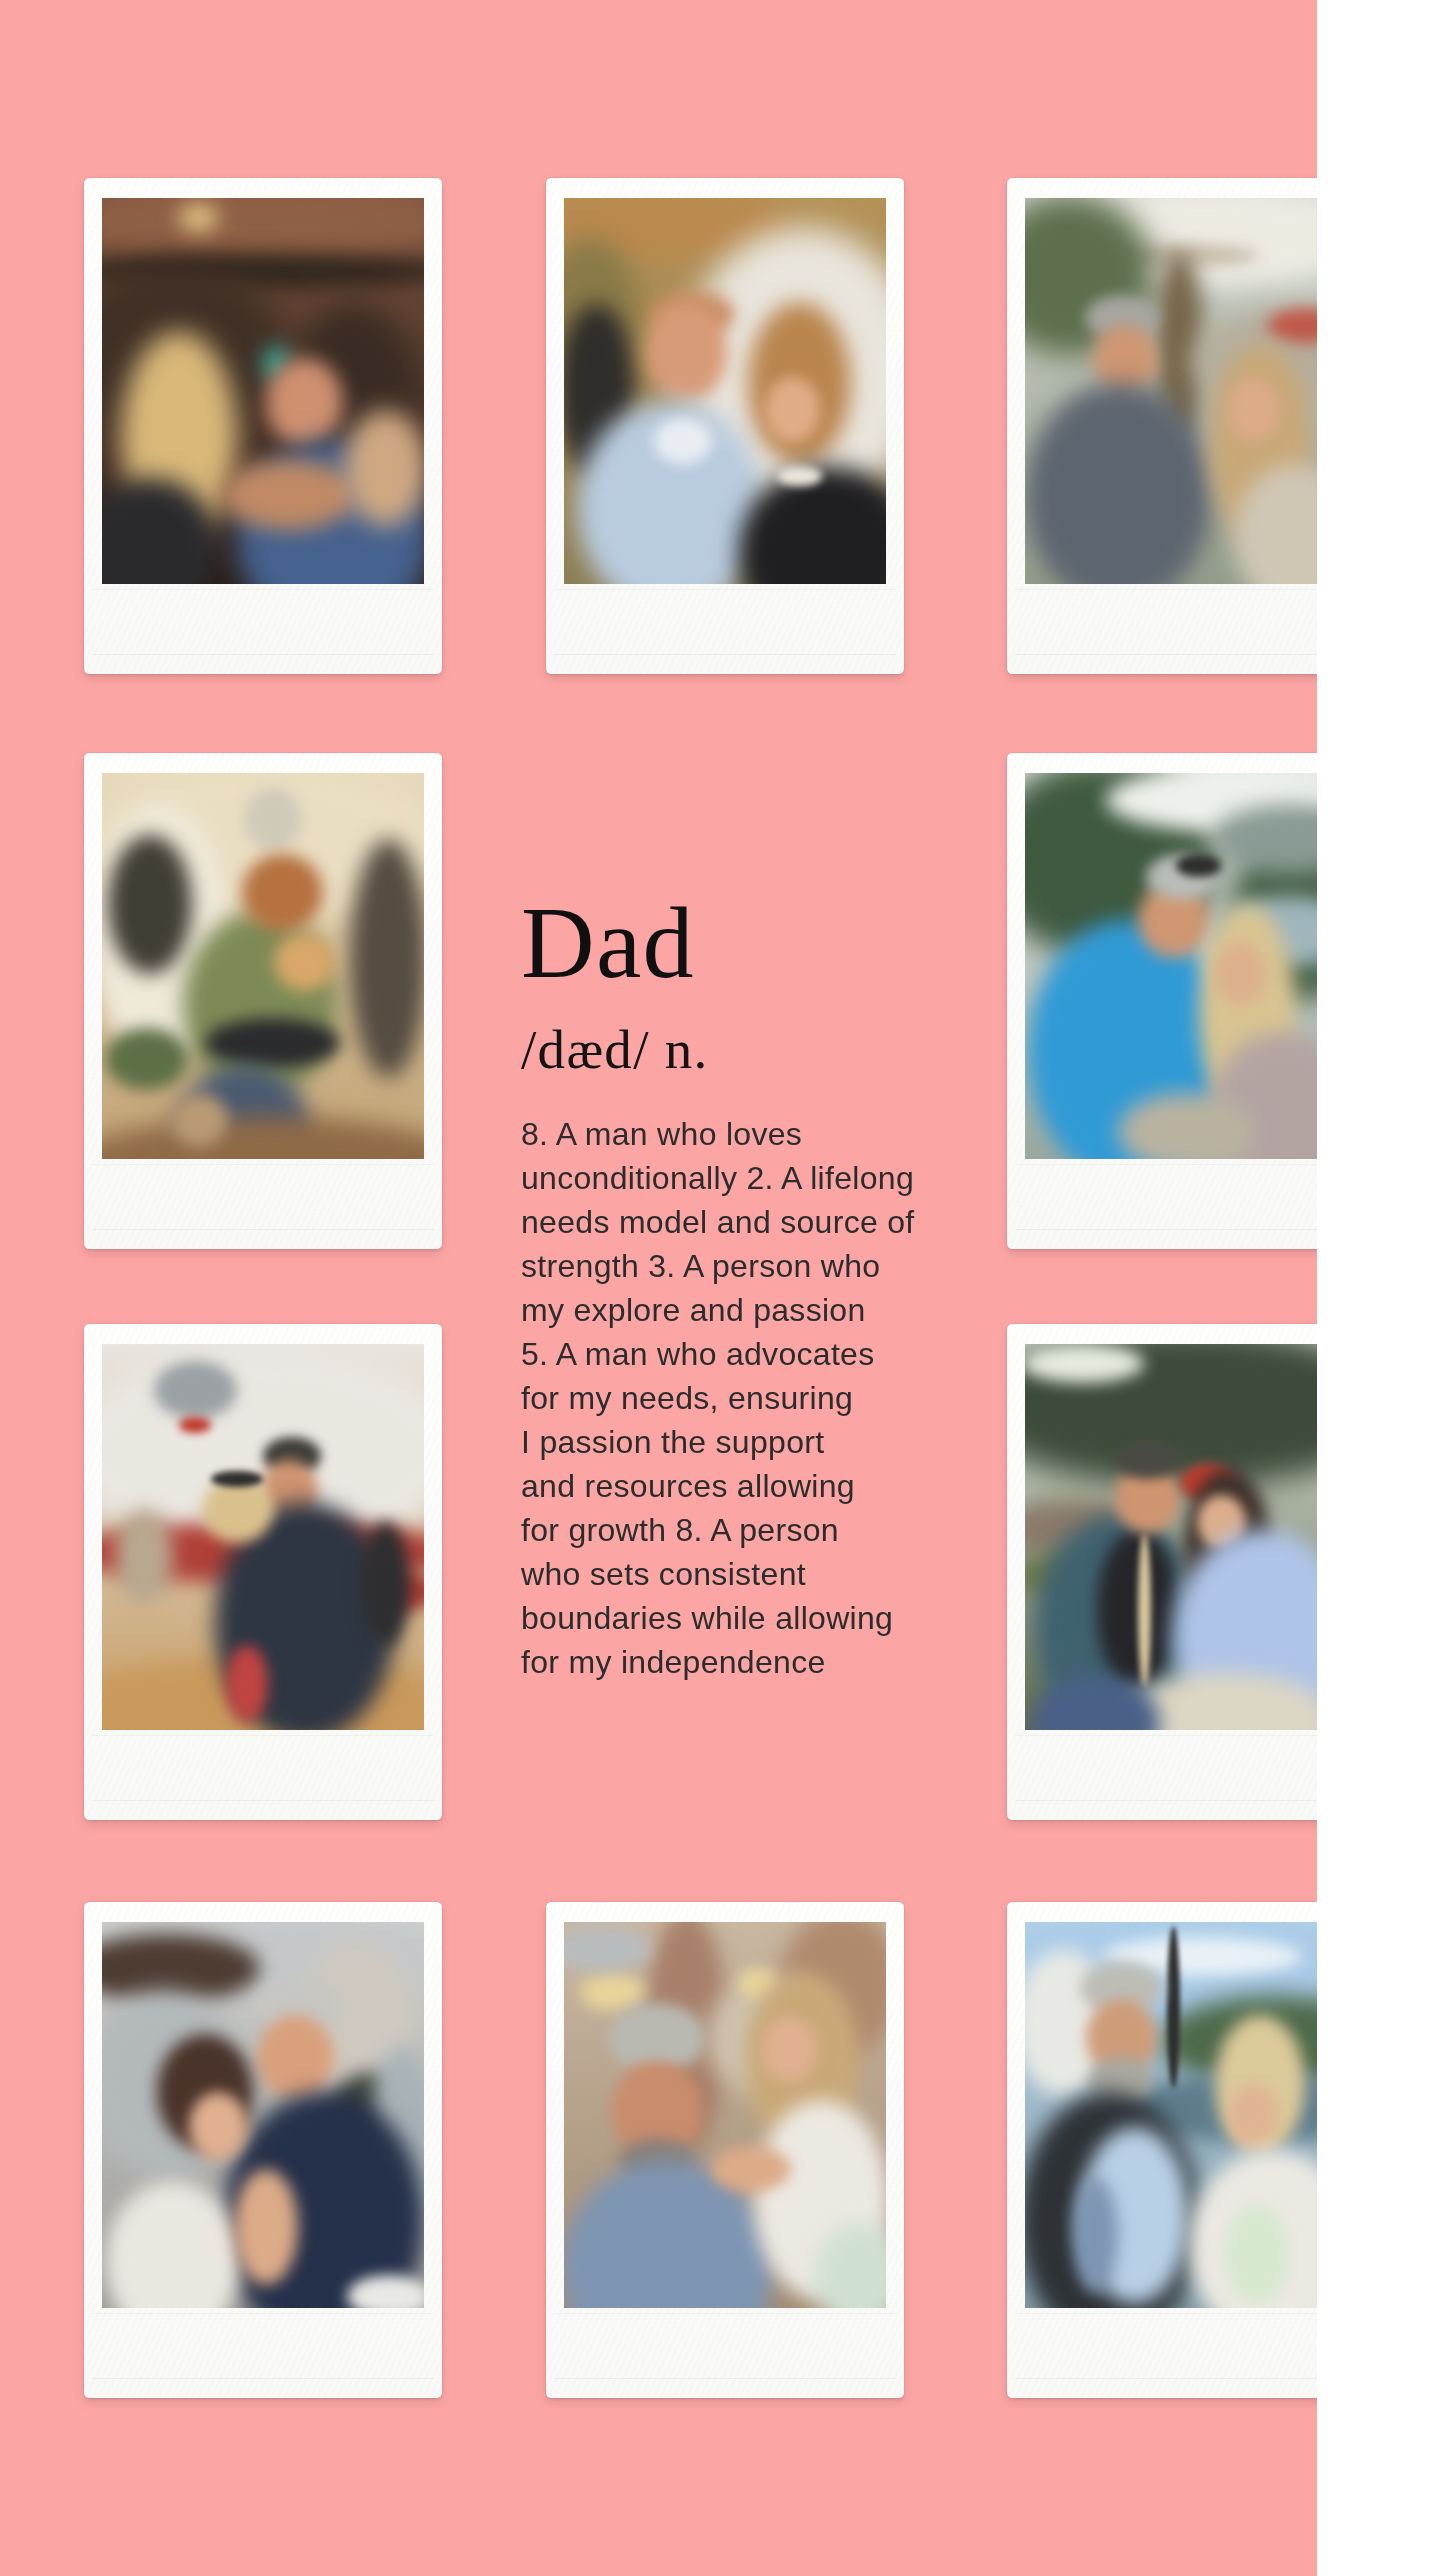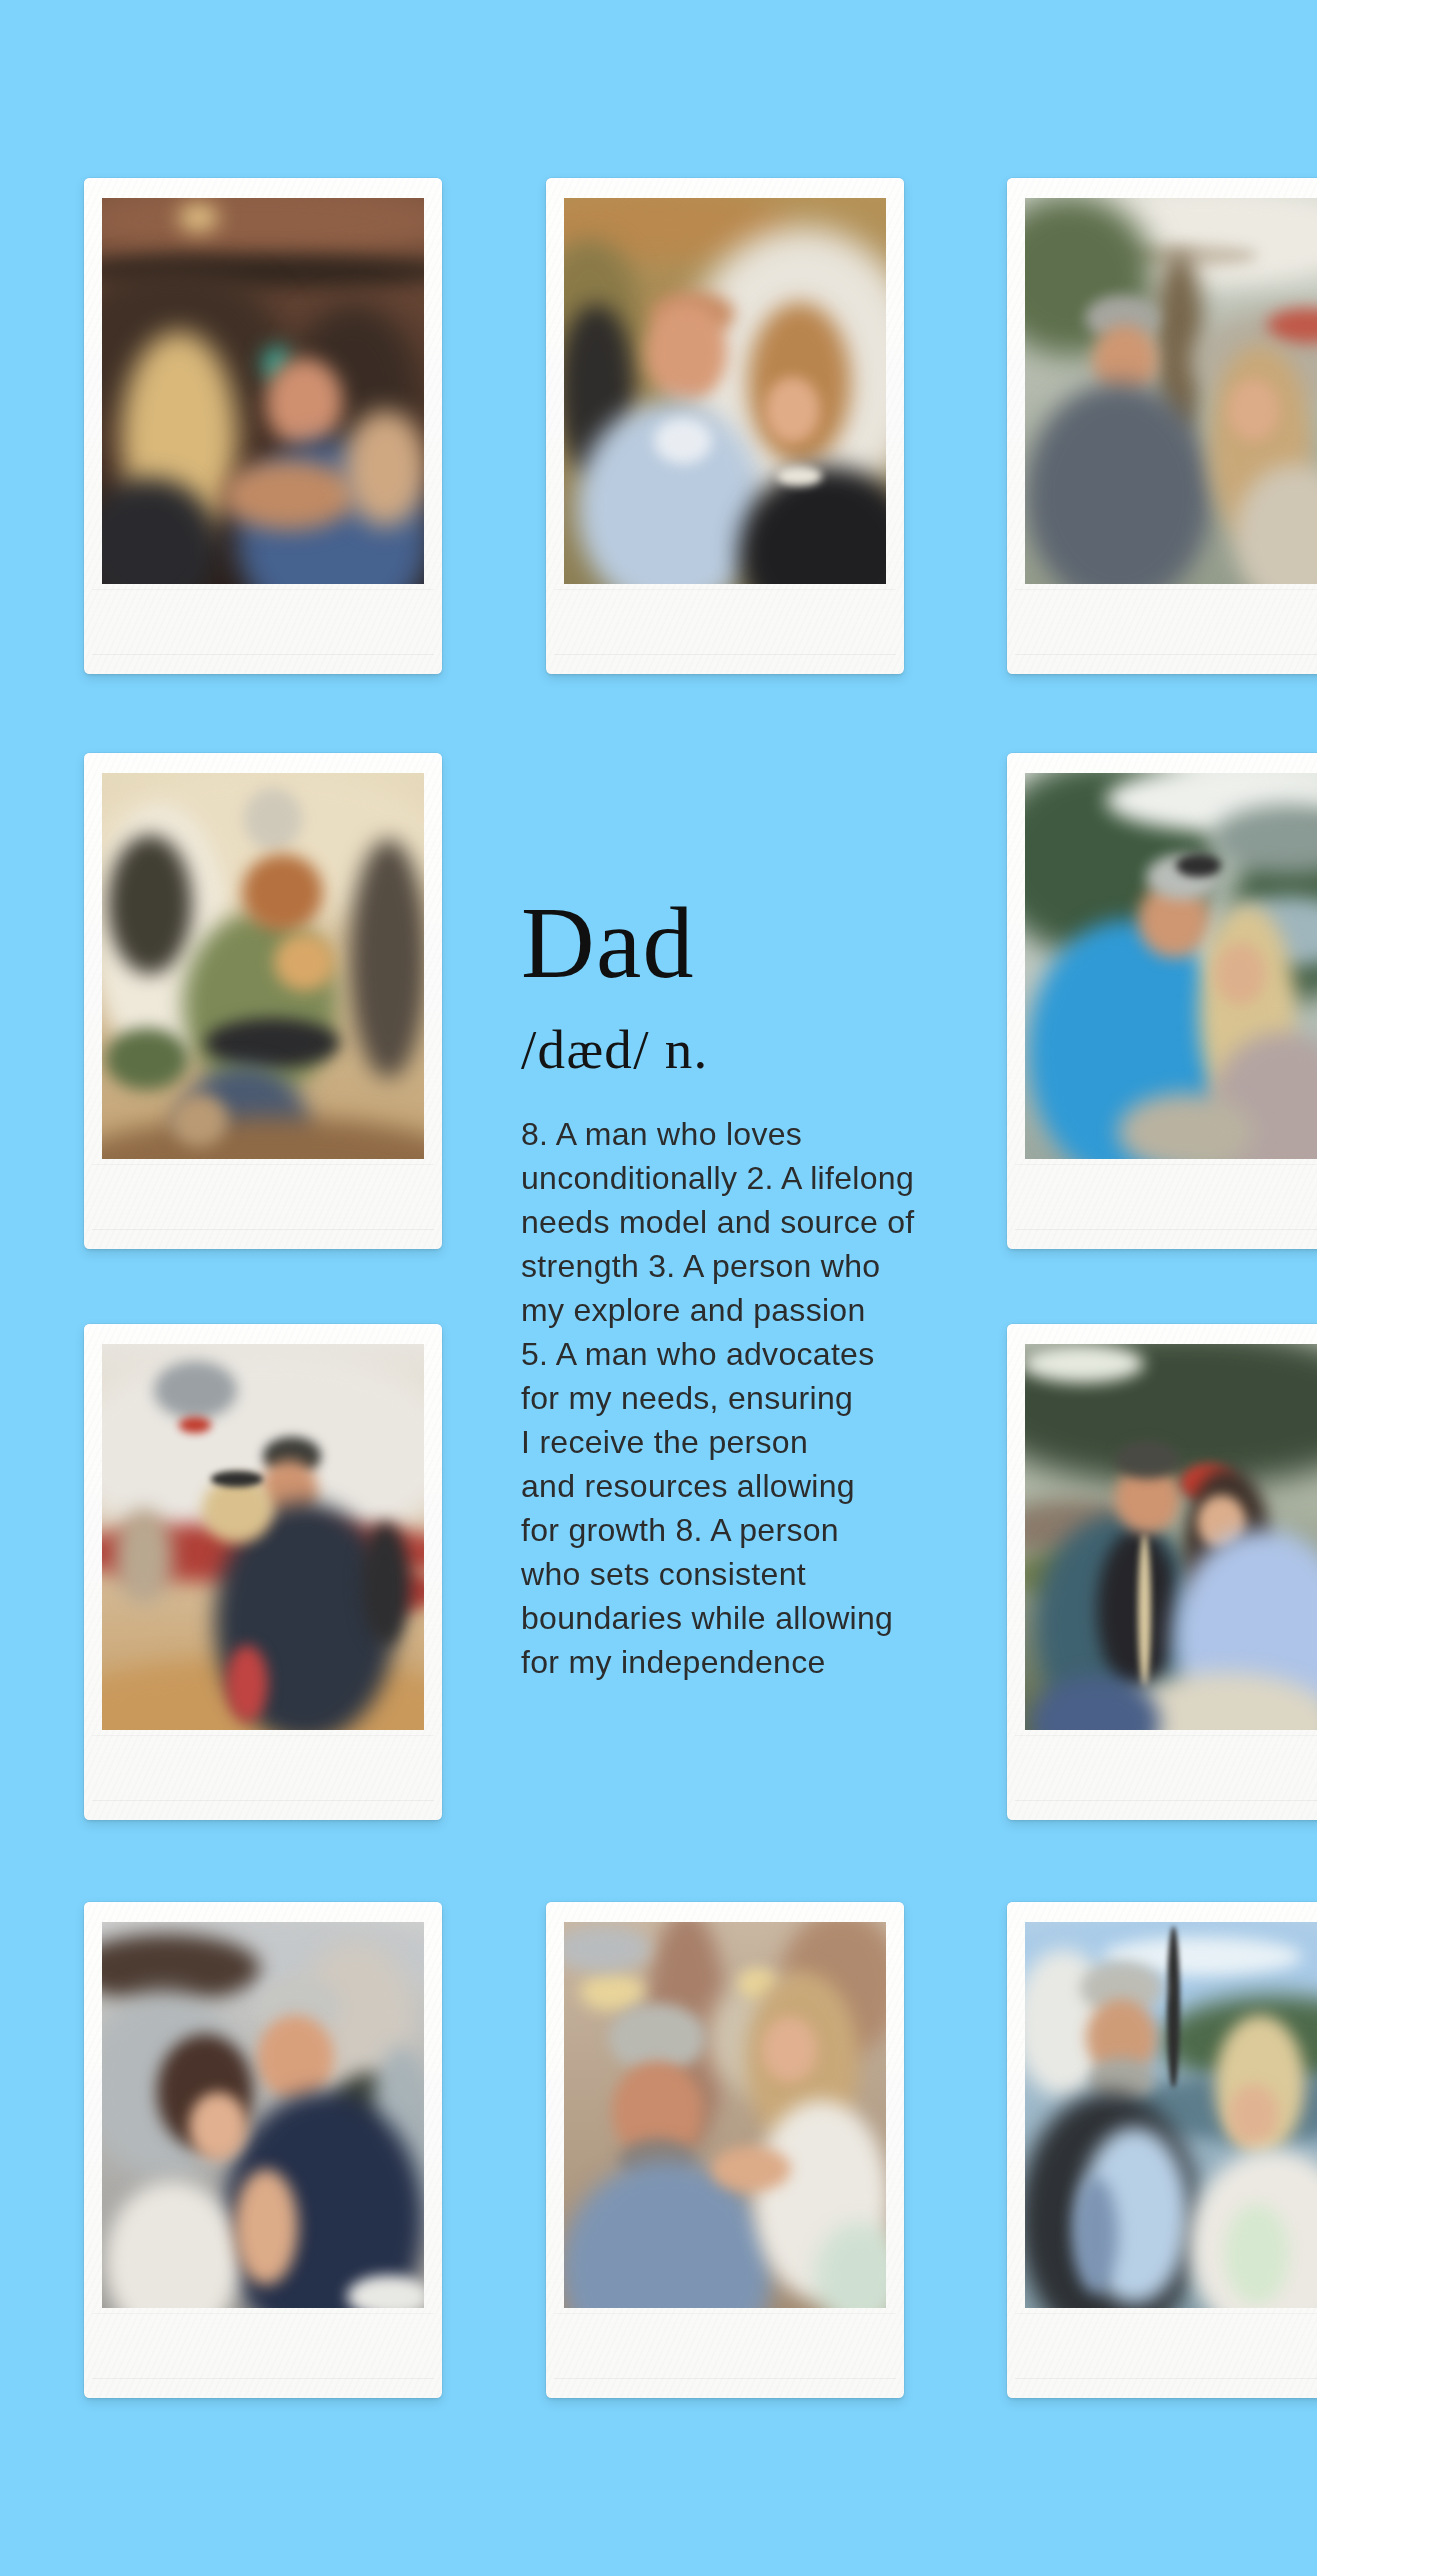--- a/index.html
+++ b/index.html
@@ -1,21 +1,21 @@
 <!DOCTYPE html>
 <html style="font-size:10.7px"><head>
 <meta charset="utf-8">
 <style>
   html, body { margin: 0; padding: 0; }
   body { font-family: "Liberation Sans", sans-serif; }
   .page {
     position: relative;
     width: 1317px;
     height: 2576px;
-    background: #7dd3fc;
+    background: #fca5a5;
     overflow: hidden;
   }
   
   .polaroid {
     position: absolute;
     width: 358px;
     height: 496px;
     background: #fdfdfc;
     border-radius: 5.4px;
     box-shadow: 0 0 0 0.7px rgba(0,0,0,0.045), 0 4.7px 10.7px rgba(0,0,0,0.10), 0 1.3px 2.7px rgba(0,0,0,0.06);
@@ -183,21 +183,21 @@
     <div class="word">Dad</div>
     <div class="pronunciation">/dæd/ n.</div>
     <div class="definition-body">
       <span class="line">8. A man who loves</span>
       <span class="line">unconditionally 2. A lifelong</span>
       <span class="line">needs model and source of</span>
       <span class="line">strength 3. A person who</span>
       <span class="line">my explore and passion</span>
       <span class="line">5. A man who advocates</span>
       <span class="line">for my needs, ensuring</span>
-      <span class="line">I receive the person</span>
+      <span class="line">I passion the support</span>
       <span class="line">and resources allowing</span>
       <span class="line">for growth 8. A person</span>
       <span class="line">who sets consistent</span>
       <span class="line">boundaries while allowing</span>
       <span class="line">for my independence</span>
     </div>
   </div>
 
   <div class="polaroid pos-5">
     <div class="photo" title="Dad in cap and navy Dutchmen shirt hugging volleyball daughter in gym with red bleachers" style="background: linear-gradient(rgb(232, 229, 223), rgb(199, 158, 102));">

